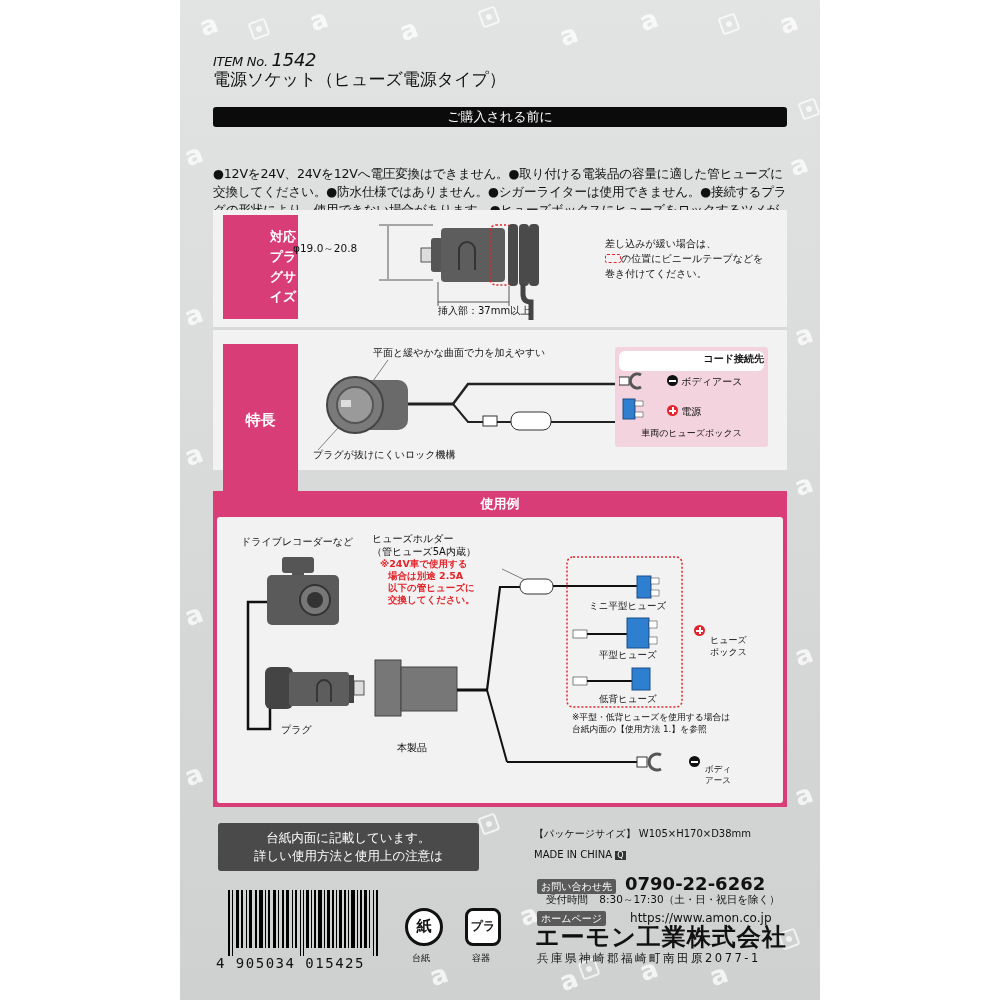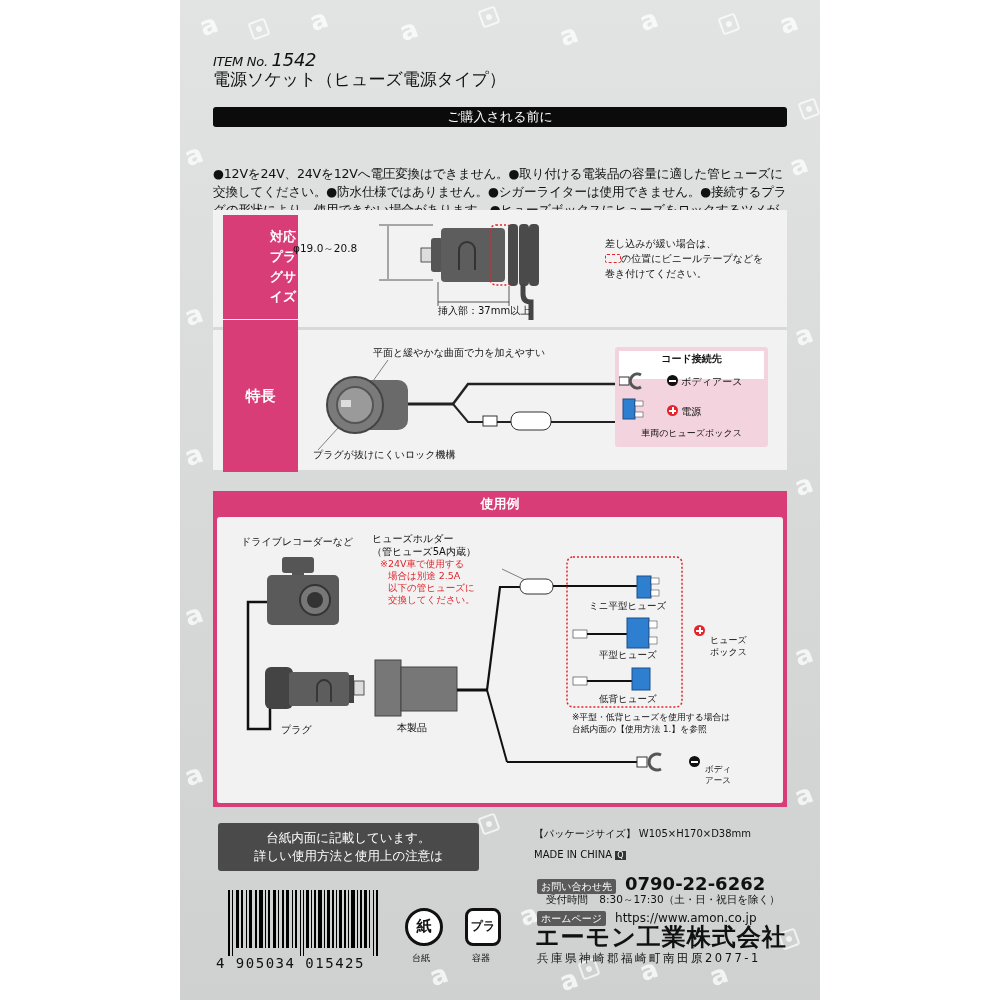--- a/index.html
+++ b/index.html
@@ -38,34 +38,34 @@
   .notice-text { left: 33px; top: 129px; width: 576px; font-size: 12.6px; line-height: 18px; letter-spacing: -0.2px; margin-top: 36px; }
 
   .panel { background: #f2f2f2; }
   .spec-panel { left: 33px; top: 210px; width: 574px; height: 260px; }
   .pink-label {
     position: absolute; left: 10px; width: 75px; background: #d93d78; color: #fff;
     font-weight: bold; display: flex; flex-direction: column; align-items: center; justify-content: center;
     text-align: center;
   }
   .pl1 { top: 5px; height: 104px; font-size: 13px; line-height: 20px; padding-left: 45px; }
-  .pl2 { top: 110px; height: 152px; font-size: 15px; }
+  .pl2 { top: 134px; height: 152px; font-size: 15px; }
 
   .divider { position: absolute; left: 0; top: 117px; width: 574px; height: 3px; background: #d8d9d9; }
 
   .small { font-size: 10px; }
   .red { color: #e3242b; }
 
   .cord-box {
     position: absolute; left: 402px; top: 137px; width: 153px; height: 100px;
     background: #f3d3dd; border-radius: 3px;
   }
   .cord-box .hdr {
-    position: absolute; left: 4px; top: 4px; width: 145px; height: 28px; background: #fff;
-    font-size: 10px; font-weight: bold; text-align: center; line-height: 16px;
+    position: absolute; left: 4px; top: 4px; width: 145px; height: 20px; background: #fff;
+    font-size: 10px; font-weight: bold; text-align: right; line-height: 16px; border-radius: 6px;
   }
 
   .usage-panel {
     left: 33px; top: 491px; width: 574px; height: 316px; background: #d93d78; border-radius: 0;
   }
   .usage-panel .hdr { position: absolute; left: 0; top: 0; width: 100%; height: 26px;
     text-align: center; color: #fff; font-weight: bold; font-size: 13px; line-height: 26px; }
   .usage-inner {
     position: absolute; left: 4px; top: 26px; width: 566px; height: 286px;
     background: #f2f2f2; border-radius: 3px;
@@ -208,21 +208,21 @@
   </div>
 
   <div class="abs usage-panel">
     <div class="hdr">使用例</div>
     <div class="usage-inner">
       <div class="abs small" style="left:24px;top:18px">ドライブレコーダーなど</div>
       <div class="abs small" style="left:155px;top:15px;line-height:13px">
         <div>ヒューズホルダー</div>
         <div>（管ヒューズ5A内蔵）</div>
       </div>
-      <div class="abs red" style="left:163px;top:41px;font-size:9.5px;line-height:12px;font-weight:normal">
+      <div class="abs red" style="left:163px;top:41px;font-size:9.5px;line-height:12px;font-weight:bold">
         <div>※24V車で使用する</div>
         <div style="padding-left:8px">場合は別途 2.5A</div>
         <div style="padding-left:8px">以下の管ヒューズに</div>
         <div style="padding-left:8px">交換してください。</div>
       </div>
 
       <svg class="abs" style="left:0;top:0" width="566" height="286">
 
         <rect x="65" y="40" width="32" height="16" rx="3" fill="#555"></rect>
         <rect x="75" y="53" width="12" height="6" fill="#555"></rect>
@@ -262,21 +262,21 @@
 
         <rect x="356" y="160" width="14" height="8" fill="#fff" stroke="#333" stroke-width="0.6"></rect>
         <line x1="370" y1="164" x2="415" y2="164" stroke="#111" stroke-width="2"></line>
         <rect x="415" y="151" width="18" height="22" fill="#2f7fd0" stroke="#1b4f8a"></rect>
 
         <rect x="420" y="240" width="10" height="10" fill="#fff" stroke="#333"></rect>
         <path d="M444 238 a8 8 0 1 0 0 14" fill="none" stroke="#555" stroke-width="3"></path>
       </svg>
 
       <div class="abs small" style="left:64px;top:206px">プラグ</div>
-      <div class="abs small" style="left:180px;top:204px">本製品</div>
+      <div class="abs small" style="left:180px;top:224px">本製品</div>
       <div class="abs" style="left:372px;top:83px;font-size:9.5px">ミニ平型ヒューズ</div>
       <div class="abs" style="left:382px;top:132px;font-size:9.5px">平型ヒューズ</div>
       <div class="abs" style="left:382px;top:176px;font-size:9.5px">低背ヒューズ</div>
       <div class="abs" style="left:477px;top:104px;font-size:9px;line-height:12px">
         <span class="circle-plus abs" style="left:0;top:4px"></span>
         <div style="padding-left:16px">ヒューズ</div>
         <div style="padding-left:16px">ボックス</div>
       </div>
       <div class="abs" style="left:355px;top:194px;font-size:8.8px;line-height:12px;text-align:left">
         <div>※平型・低背ヒューズを使用する場合は</div>
@@ -307,21 +307,21 @@
   <div class="abs" style="left:357px;top:873px">
     <span class="tag">お問い合わせ先</span>
     <span style="font-size:18px;font-weight:bold;margin-left:4px">0790-22-6262</span>
   </div>
   <div class="abs" style="left:366px;top:893px;font-size:10.5px">
     <span>受付時間</span>
     <span style="margin-left:8px">8:30～17:30（土・日・祝日を除く）</span>
   </div>
   <div class="abs" style="left:357px;top:907px">
     <span class="tag">ホームページ</span>
-    <span style="font-size:12px;margin-left:4px">https://www.amon.co.jp</span>
+    <span style="font-size:12px;margin-left:19px">https://www.amon.co.jp</span>
   </div>
   <div class="abs" style="left:355px;top:921px;font-size:24px;font-weight:bold;letter-spacing:1px">エーモン工業株式会社</div>
   <div class="abs" style="left:357px;top:951px;font-size:11.5px;letter-spacing:2.5px">兵庫県神崎郡福崎町南田原2077-1</div>
 
   <svg class="abs barcode" viewBox="0 0 150 66" preserveAspectRatio="none">
     <g fill="#000">
       <rect x="0" y="0" width="2" height="66"></rect>
         <rect x="4" y="0" width="1" height="66"></rect>
       <rect x="8" y="0" width="3" height="58"></rect>
         <rect x="13" y="0" width="2" height="58"></rect>

